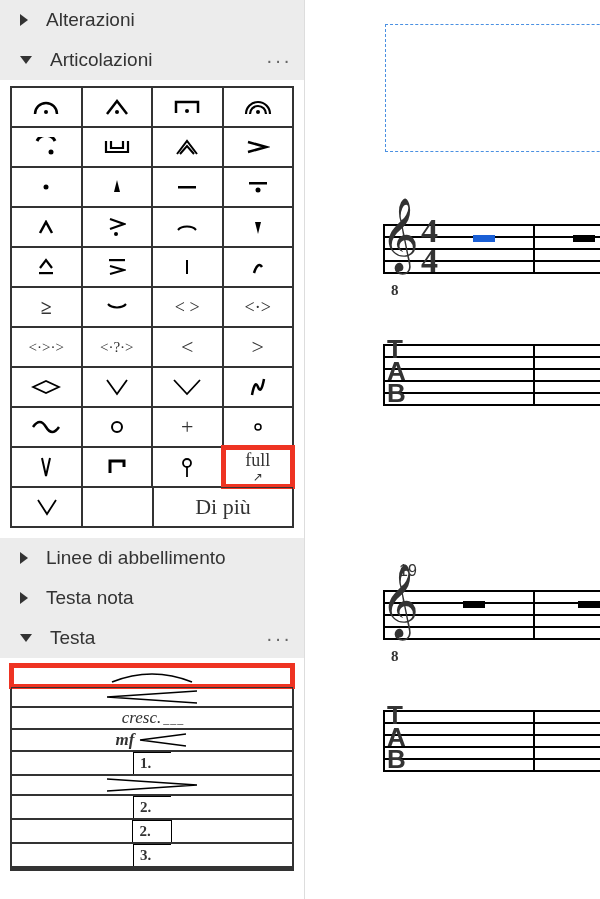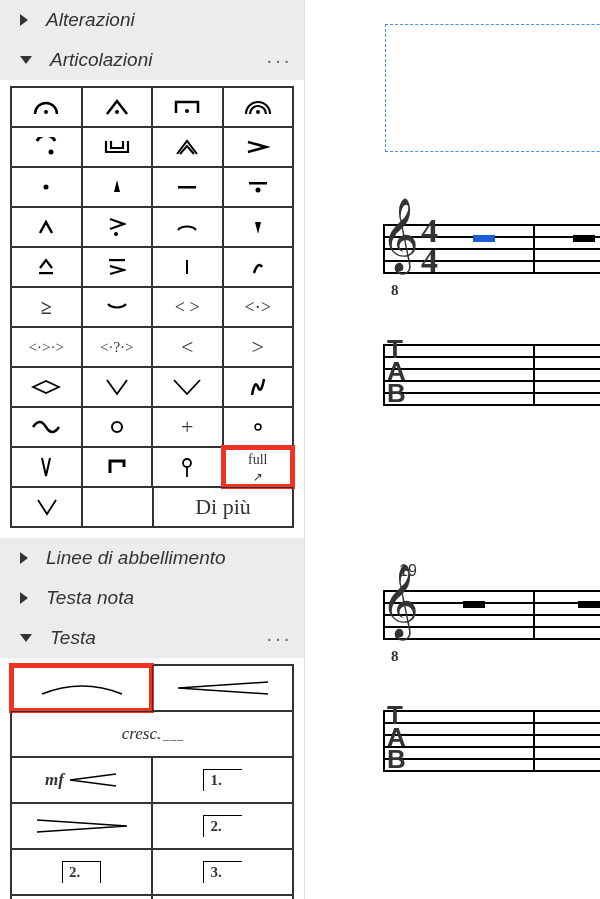--- a/index.html
+++ b/index.html
@@ -2,47 +2,47 @@
 <html><head>
 <meta charset="utf-8">
 <style>
 * { box-sizing: border-box; margin: 0; padding: 0; }
 body { font-family: -apple-system, BlinkMacSystemFont, "Segoe UI", Arial, sans-serif; font-size: 17px; color: #333; background: #fff; width: 600px; height: 899px; overflow: hidden; display: flex; }
 .sidebar { width: 305px; background: #fff; border-right: 1px solid #ddd; }
 .section-header { display: flex; align-items: center; background: #ececec; height: 40px; padding: 0 8px 0 20px; }
 .tri { width: 0; height: 0; display: inline-block; margin-right: 18px; }
 .tri-right { border-top: 6px solid transparent; border-bottom: 6px solid transparent; border-left: 8px solid #333; }
 .tri-down { border-left: 6px solid transparent; border-right: 6px solid transparent; border-top: 8px solid #333; }
-.section-title { flex: 1; font-size: 19px; color: #333; font-style: italic; }
+.section-title { flex: 1; font-size: 19px; color: #333; }
 .dots { font-size: 20px; letter-spacing: 2px; color: #666; padding-right: 4px; }
 .palette { margin: 6px 10px 10px 10px; border: 1.5px solid #333; }
 .prow { display: flex; }
 .pcell { flex: 1; height: 40px; border: 0.5px solid #333; display: flex; align-items: center; justify-content: center; font-size: 22px; font-family: "Times New Roman", serif; position: relative; }
 .pcell svg { display: block; }
 .more { font-size: 22px; flex: 2; }
 .hl-red { outline: 5px solid #ee3322; outline-offset: -3px; }
 .lines-palette { margin: 6px 10px 0 10px; border: 1.5px solid #333; border-bottom: none; }
-.lrow { display: flex; }
+.lrow { display: flex; flex-direction: column; }
 .lcell { flex: 1; height: 46px; border: 0.5px solid #333; display: flex; align-items: center; justify-content: center; font-family: "Times New Roman", serif; font-size: 17px; font-style: italic; }
 .lcell.b { font-style: normal; }
 .score { flex: 1; background: #fff; padding: 18px 0 0 0; position: relative; overflow: hidden; }
 .selbox { position: absolute; left: 80px; top: 24px; width: 260px; height: 128px; border: 1.5px dashed #4a90e2; }
 .staff-group { position: absolute; left: 78px; }
 .staff { position: relative; width: 260px; }
 .staff-lines { position: relative; height: 48px; }
 .sline { position: absolute; left: 0; right: 0; height: 1.5px; background: #000; }
 .barline { position: absolute; top: 0; bottom: 0; width: 1.5px; background: #000; }
 .tab-label { position: absolute; left: 4px; top: -6px; font-weight: 900; font-size: 26px; line-height: 22px; font-family: "Arial Black", Arial, sans-serif; }
 .clef { position: absolute; left: -2px; top: -26px; font-size: 64px; font-family: serif; }
 .c8 { position: absolute; left: 8px; top: 58px; font-weight: bold; font-size: 15px; font-family: serif; }
 .ts { position: absolute; left: 38px; top: -8px; font-family: "Times New Roman", serif; font-weight: bold; font-size: 34px; line-height: 30px; }
 .rest { position: absolute; width: 22px; height: 7px; background: #000; top: 11px; }
 .rest.blue { background: #1a5fd6; }
 .mnum { position: absolute; left: 16px; top: -28px; font-size: 16px; }
-.full-txt { font-size: 14px; font-style: normal; position: relative; top: -7px; }
+.full-txt { font-size: 18px; font-style: normal; position: relative; top: -7px; }
 .full-arrow { position: absolute; font-size: 12px; left: 50%; transform: translateX(-50%); top: 22px; }
 .dim-dash::after, .cresc-dash::after { content: "_ _ _"; letter-spacing: -1px; margin-left: 2px; font-style: normal; font-size: 12px; }
 .volta { border: 1.5px solid #000; border-bottom: none; border-right: none; padding: 2px 20px 2px 6px; font-style: normal; font-weight: bold; font-size: 15px; }
 .volta.closed { border-right: 1.5px solid #000; }
 </style>
 </head>
 <body>
 
 <div class="sidebar">
 

